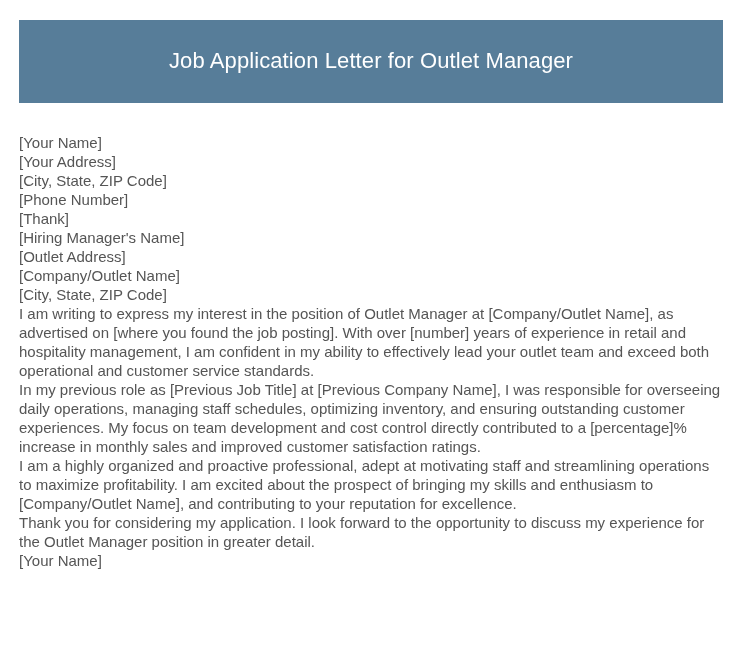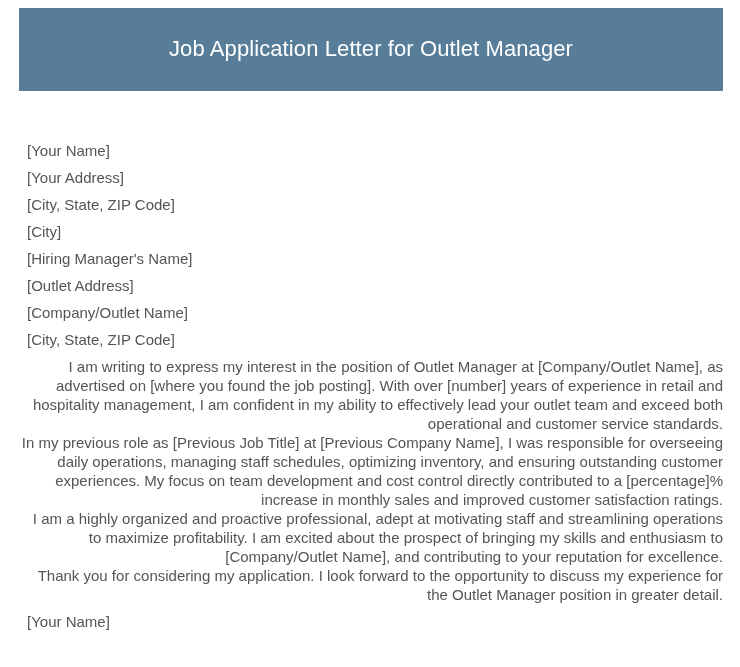--- a/index.html
+++ b/index.html
@@ -20,21 +20,21 @@
     width: 740px;
     height: 667px;
     background: #ffffff;
     box-sizing: border-box;
   }
 
   
   #header-banner {
     position: absolute;
     left: 19px;
-    top: 8px;
+    top: 20px;
     width: 704px;
     height: 83px;
     background: #577d99;
     display: flex;
     align-items: center;
     justify-content: center;
     box-sizing: border-box;
   }
 
   #page-title {
@@ -54,55 +54,56 @@
     left: 19px;
     top: 133px;
     width: 704px;
     font-family: "Liberation Sans", sans-serif;
     font-size: 15px;
     line-height: 19px;
     color: #555555;
   }
 
   .letter-line {
-    margin: 8px;
+    margin: 0;
     padding: 0;
     font-size: 15px;
     line-height: 19px;
     color: #555555;
     text-align: left;
     white-space: normal;
     word-wrap: break-word;
   }
 
   .letter-para {
     margin: 0;
     padding: 0;
     font-size: 15px;
     line-height: 19px;
     color: #555555;
-    text-align: right;
+    text-align: left;
   }
 </style>
 </head>
 <body>
 
 <div id="page">
 
   <div id="header-banner">
     <div id="page-title">Job Application Letter for Outlet Manager</div>
   </div>
 
   <div id="letter-body">
 
     <div>
       <div class="letter-line">[Your Name]</div>
       <div class="letter-line">[Your Address]</div>
       <div class="letter-line">[City, State, ZIP Code]</div>
-      <div class="letter-line">[City]</div>
+      <div class="letter-line">[Phone Number]</div>
+      <div class="letter-line">[Thank]</div>
     </div>
 
     <div>
       <div class="letter-line">[Hiring Manager's Name]</div>
       <div class="letter-line">[Outlet Address]</div>
       <div class="letter-line">[Company/Outlet Name]</div>
       <div class="letter-line">[City, State, ZIP Code]</div>
     </div>
 
 

